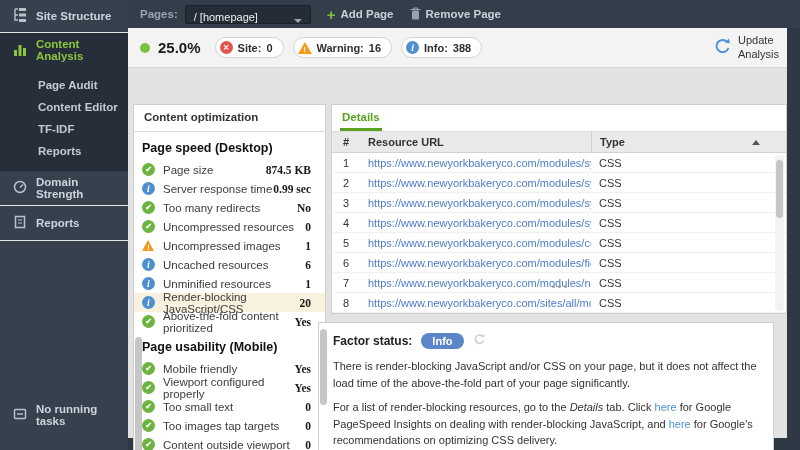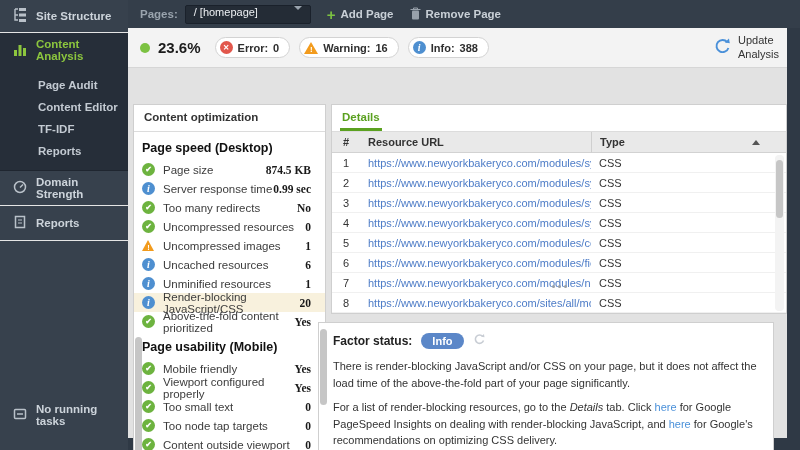--- a/index.html
+++ b/index.html
@@ -22,21 +22,21 @@
   .sb-sub { height:22px; display:flex; align-items:center; font-size:11.5px; font-weight:bold; color:#c3cad2; }
   .sb-item.ds { height:35px; }
   .sb-item.rp { height:35px; }
   .sb-spacer { flex:1; }
   .sb-tasks { height:34px; margin-bottom:18px; border-bottom:none; }
   
   .topbar { position:absolute; left:128px; top:0; width:672px; height:28px;
     background:#343e4a; display:flex; align-items:center; padding-left:12px; z-index:4; }
   .pages-label { font-size:11.5px; color:#9aa4ae; font-weight:bold; }
   .page-select { margin-left:7px; width:126px; height:19px; background:#242c36;
-    border:1px solid #1a212b; border-radius:2px; display:flex; align-items:flex-start;
+    border:1px solid #1a212b; border-radius:2px; display:flex; align-items:flex-end;
     padding:0 8px; color:#eef1f4; font-size:11px; cursor:pointer; }
   .page-select .sel-text { flex:1; }
   .chev { width:0; height:0; border-left:4px solid transparent; border-right:4px solid transparent;
     border-top:4px solid #99a3ad; }
   .tb-btn { display:flex; align-items:center; gap:5px; margin-left:16px; font-size:11.5px;
     color:#c9d0d7; font-weight:bold; cursor:pointer; }
   .plus-glyph { color:#7cc242; font-size:15px; font-weight:bold; line-height:1; }
   
   .statusbar { position:absolute; left:128px; top:28px; width:659px; height:40px;
     background:#f3f3f3; border-bottom:1px solid #d6d6d6; display:flex; align-items:center;
@@ -198,24 +198,24 @@
           <path d="M0.5 2.5h10M3.5 2.5V1h4v1.5" stroke="#98a1ab" fill="none"></path>
           <rect x="2" y="3.5" width="7" height="9" rx="1" fill="#98a1ab"></rect>
         </svg>
     </span>
     <span>Remove Page</span>
   </div>
 </div>
 
 <div class="statusbar">
   <span class="score-dot"></span>
-  <span class="score">23.6%</span>
+  <span class="score">25.0%</span>
   <span class="pill">
     <span class="pic err"></span>
-    <span>Error:</span>
+    <span>Site:</span>
     <span>0</span>
   </span>
   <span class="pill">
     <span class="tri"></span>
     <span>Warning:</span>
     <span>16</span>
   </span>
   <span class="pill">
     <span class="pic inf"></span>
     <span>Info:</span>
@@ -298,21 +298,21 @@
       <span class="lbl">Viewport configured properly</span>
       <span class="val">Yes</span>
     </div>
     <div class="frow">
       <span class="ficon" data-icon="check"></span>
       <span class="lbl">Too small text</span>
       <span class="val">0</span>
     </div>
     <div class="frow">
       <span class="ficon" data-icon="check"></span>
-      <span class="lbl">Too node tap targets</span>
+      <span class="lbl">Too images tap targets</span>
       <span class="val">0</span>
     </div>
     <div class="frow">
       <span class="ficon" data-icon="check"></span>
       <span class="lbl">Content outside viewport</span>
       <span class="val">0</span>
     </div>
     <div class="frow">
       <span class="ficon" data-icon="check"></span>
       <span class="lbl">Page uses plugins</span>

